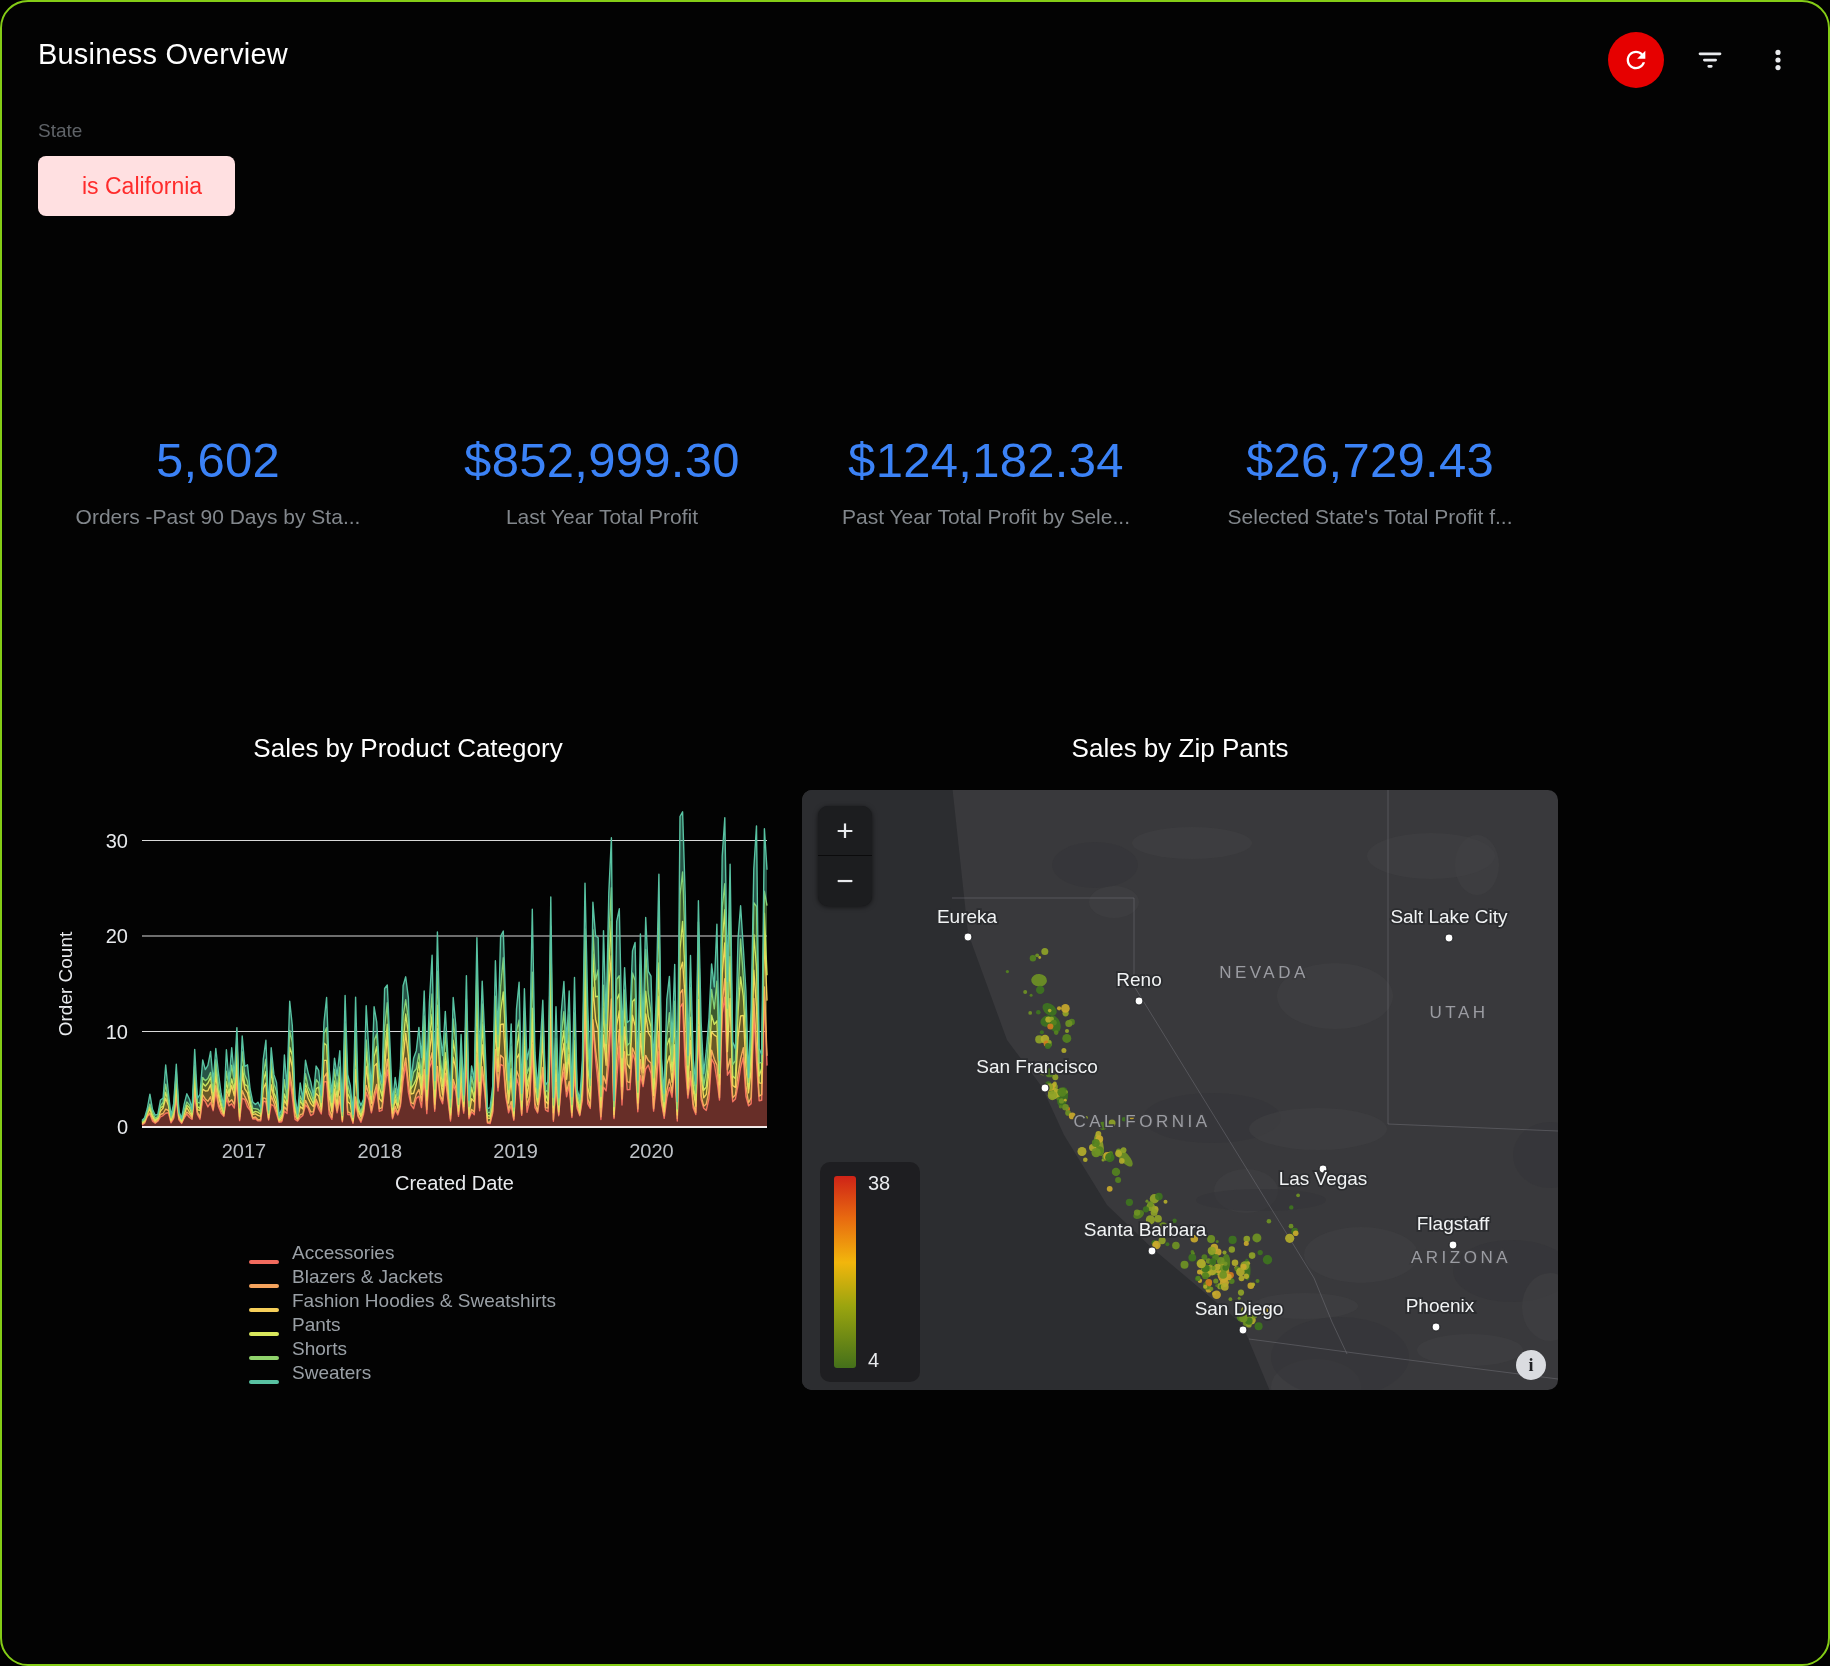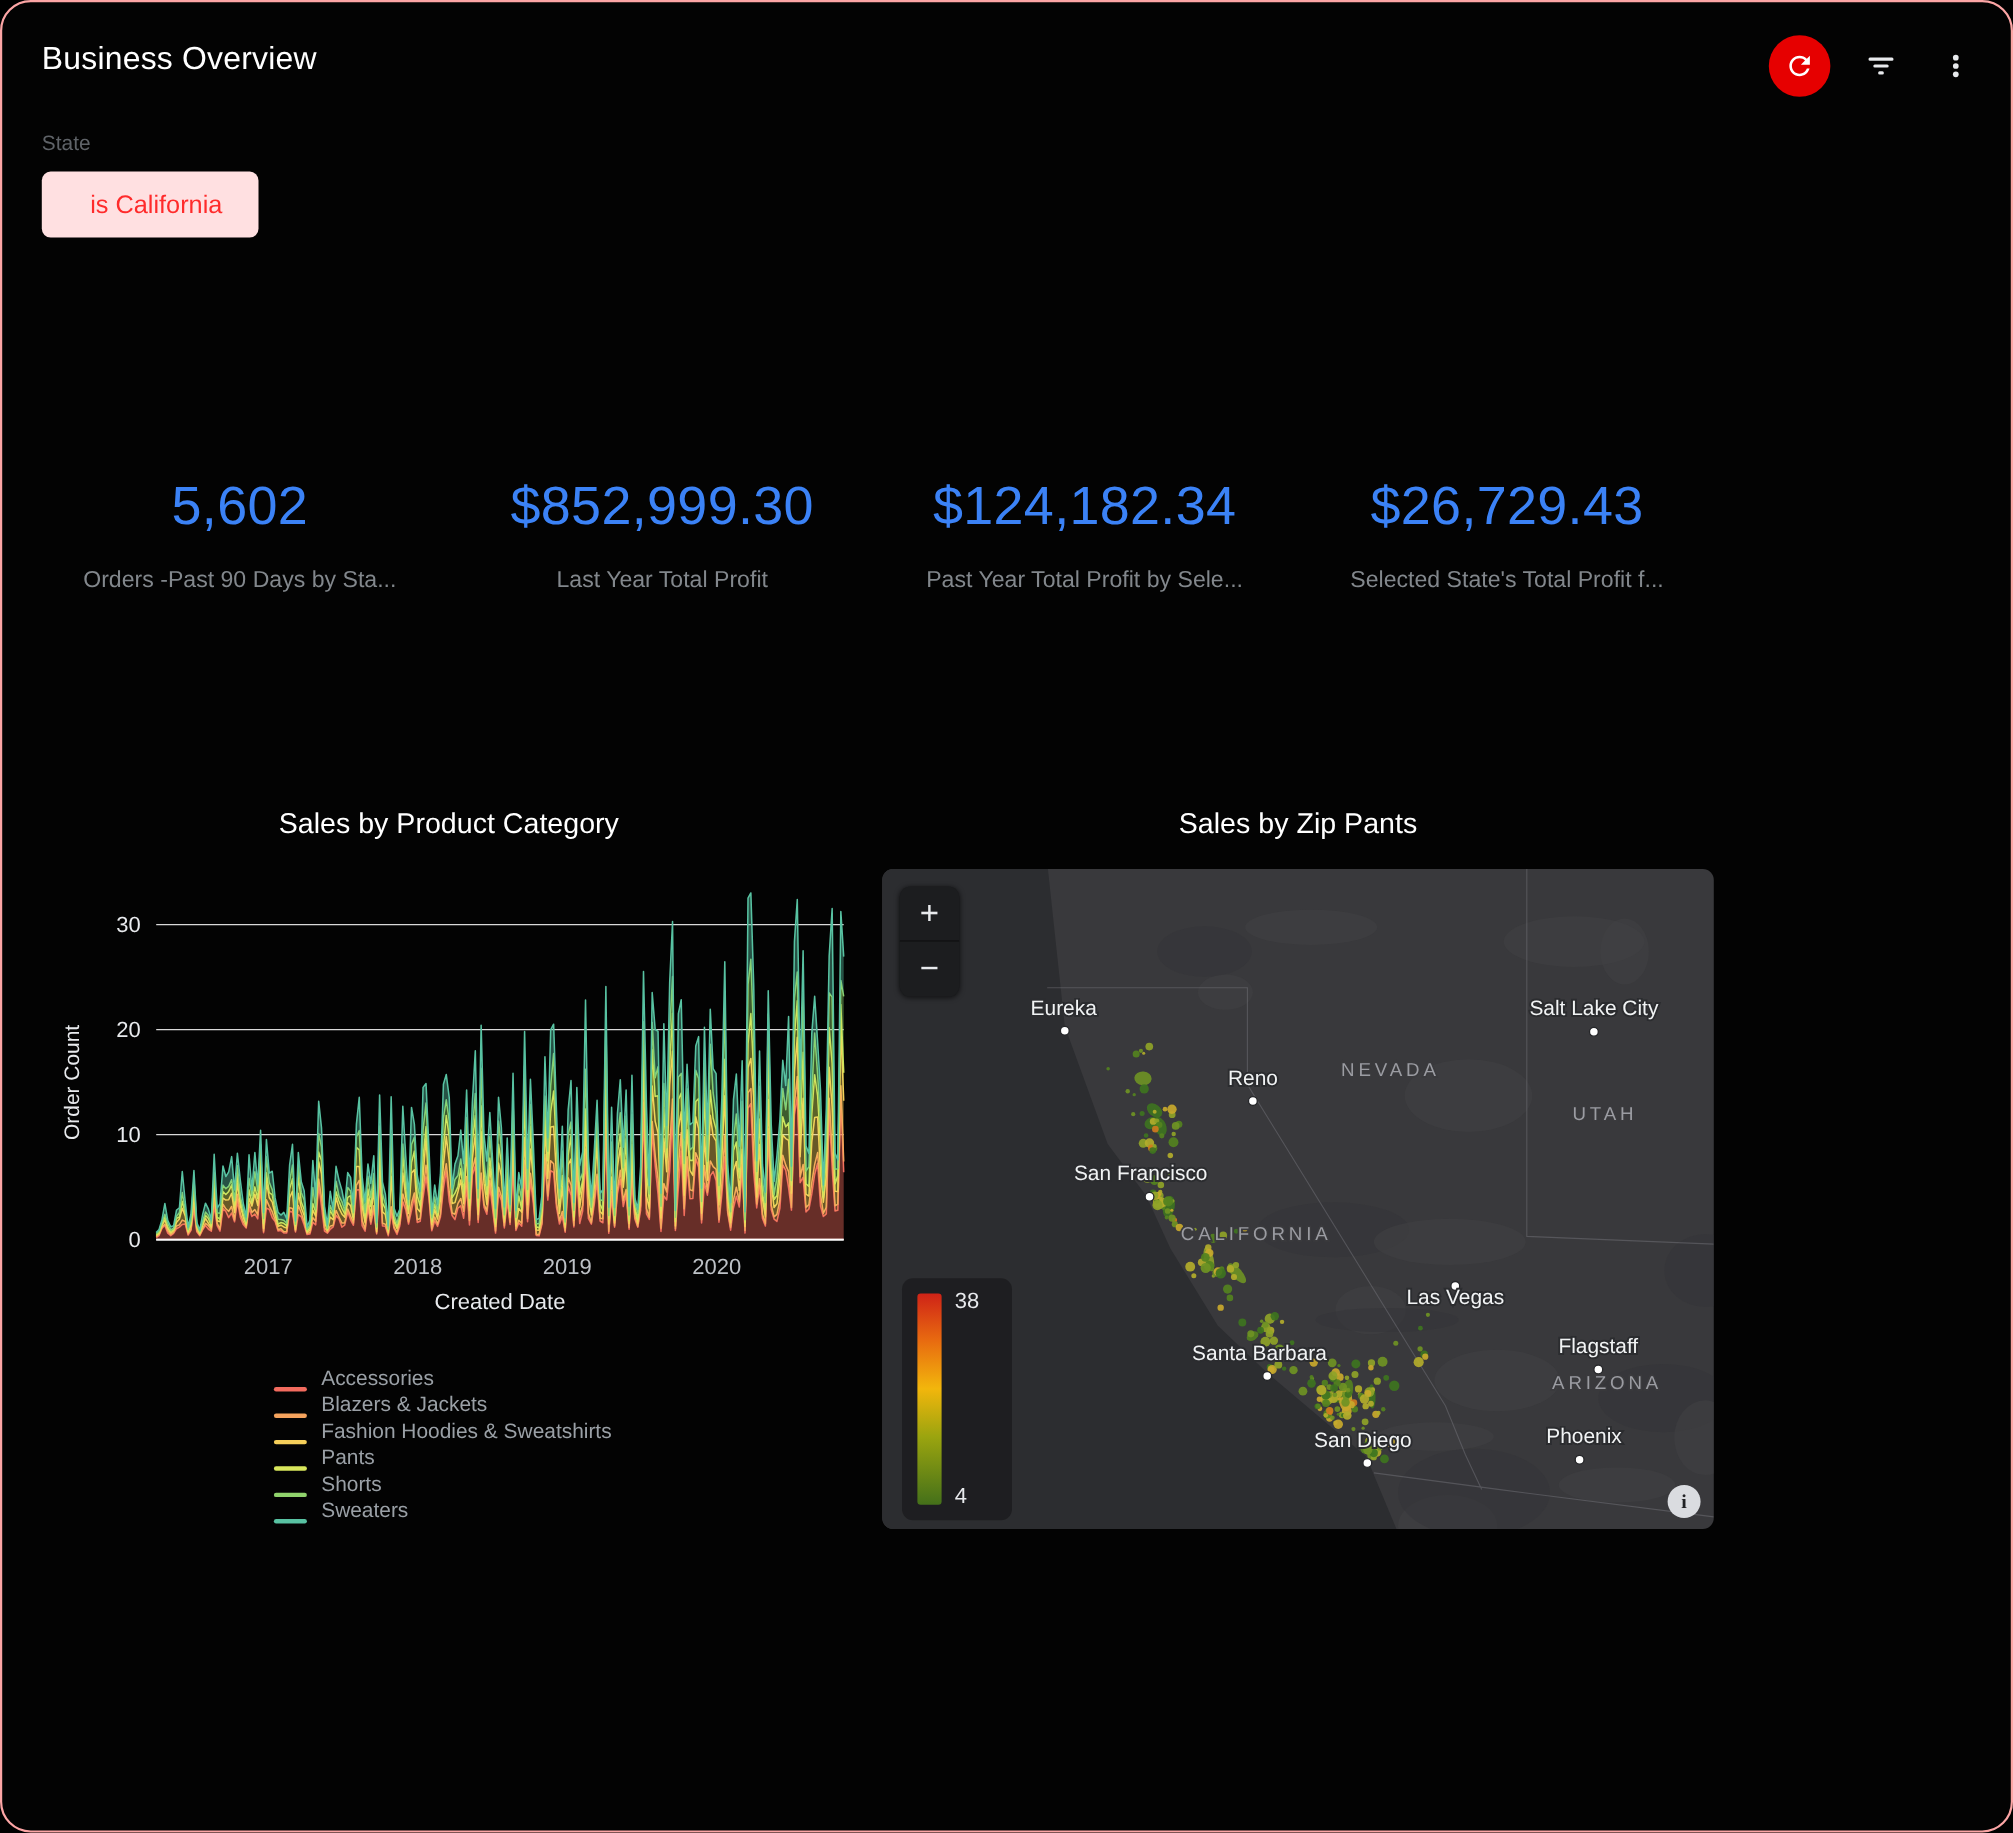--- a/index.html
+++ b/index.html
@@ -1,30 +1,30 @@
 <!DOCTYPE html>
 <html><head>
 <meta charset="utf-8">
 <style>
   *{box-sizing:border-box;margin:0;padding:0}
   html,body{width:1830px;height:1666px;background:#000;font-family:"Liberation Sans","DejaVu Sans",sans-serif}
-  .page{position:absolute;left:0;top:0;width:1830px;height:1666px;background:#030303;border:2px solid #fca5a5;border-radius:28px;overflow:hidden}
+  .page{position:absolute;left:0;top:0;width:1830px;height:1666px;background:#030303;border:2px solid #84cc16;border-radius:28px;overflow:hidden}
 
   .page-title{position:absolute;left:36px;top:36px;font-size:29px;font-weight:500;color:#fff;letter-spacing:.2px}
   .header-actions{position:absolute;right:28px;top:30px;display:flex;align-items:center;gap:24px}
   .refresh-btn{width:56px;height:56px;border-radius:50%;border:none;display:flex;align-items:center;justify-content:center;cursor:pointer;background:#e60000}
   .icon-btn{width:44px;height:44px;background:transparent;border:none;display:flex;align-items:center;justify-content:center;cursor:pointer}
 
   .filter-label{position:absolute;left:36px;top:118px;font-size:19px;color:#5f6368}
   .filter-chip{position:absolute;left:36px;top:154px;height:60px;padding:0 33px;border:none;border-radius:8px;font-size:23px;cursor:pointer;font-family:inherit}
 
   .scorecards{position:absolute;left:24px;top:430px;width:1536px;display:grid;grid-template-columns:repeat(4,1fr)}
   .scorecard{text-align:center}
   .scorecard .value{font-size:49px;font-weight:500;color:#3b82f6;letter-spacing:.3px}
-  .scorecard .label{margin-top:28px;font-size:21px;color:#82878c}
+  .scorecard .label{margin-top:17px;font-size:21px;color:#82878c}
 
   .left-panel{position:absolute;left:24px;top:726px;width:764px}
   .map-panel{position:absolute;left:800px;top:726px;width:756px}
   .panel-title{height:40px;line-height:40px;text-align:center;font-size:26px;font-weight:400;color:#fff}
 
   .legend{margin-top:28px;padding-left:223px}
   .legend-item{display:flex;align-items:flex-end;height:24px}
   .legend-swatch{width:30px;height:4px;border-radius:2px;flex:0 0 30px}
   .legend-label{margin-left:13px;font-size:19px;color:#9aa0a6}
 

